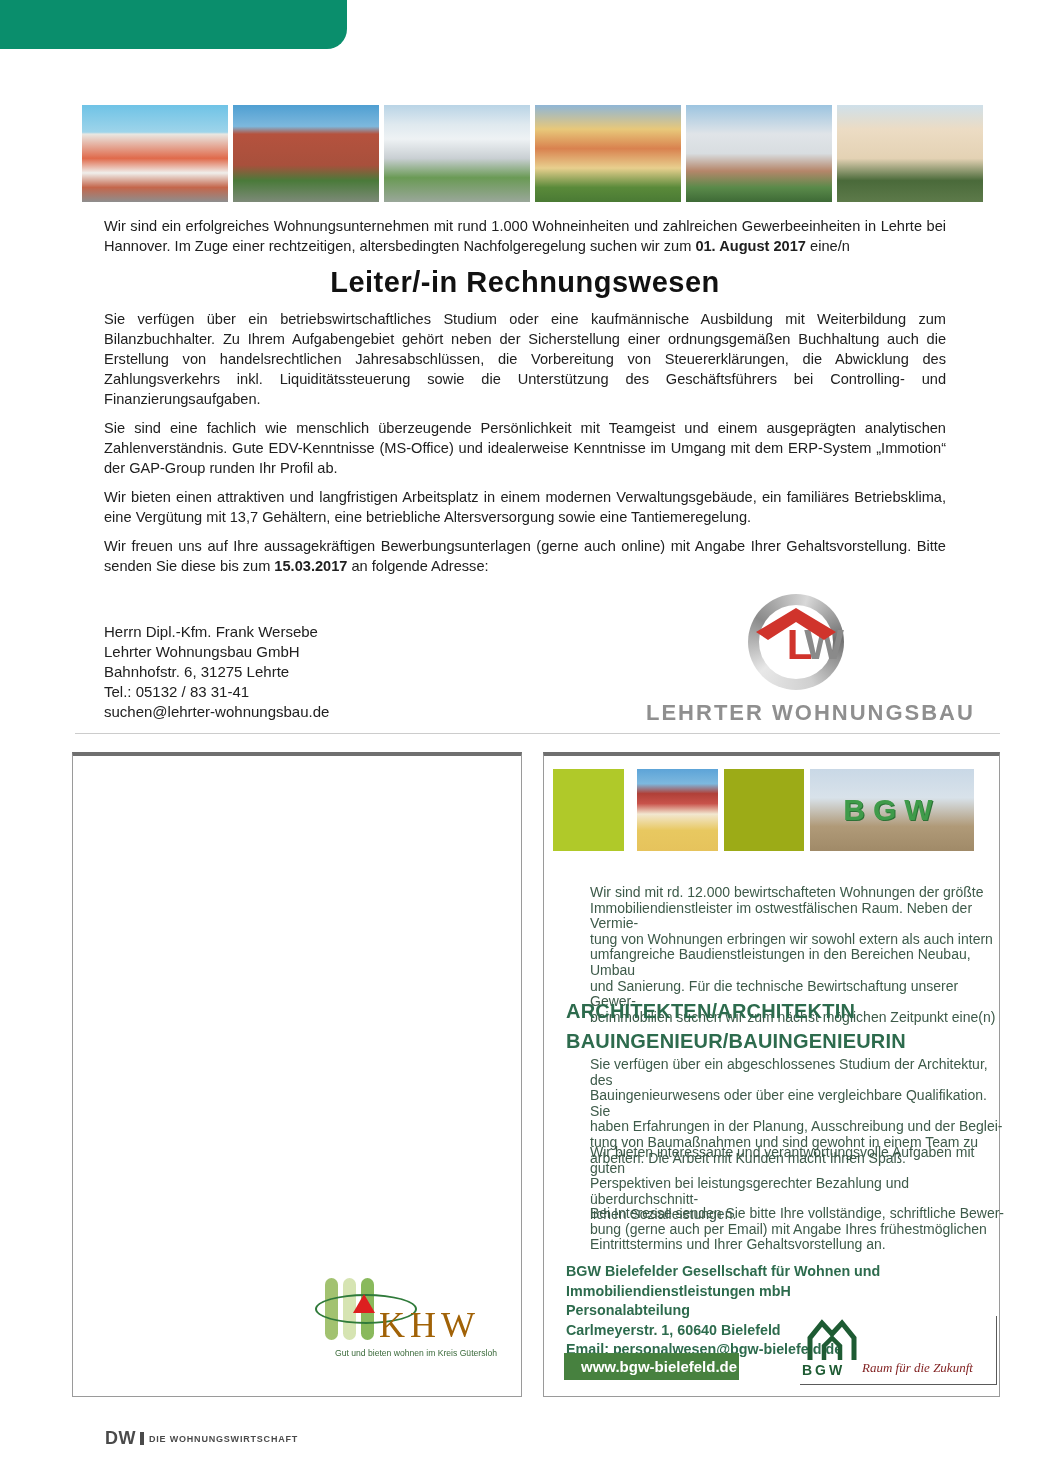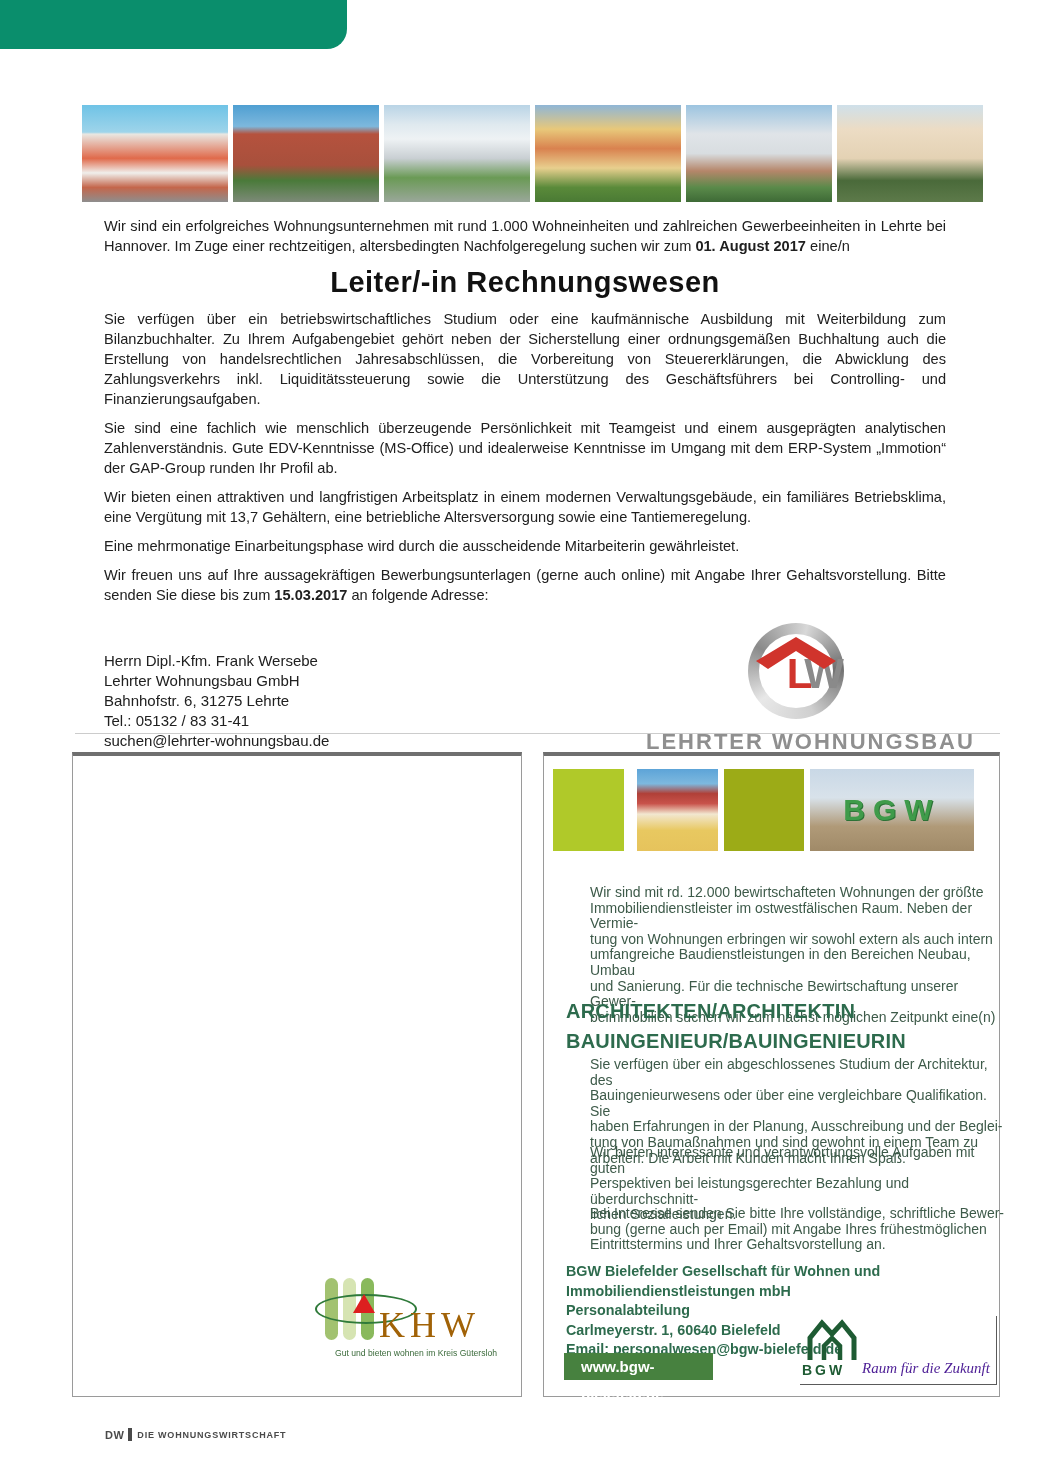--- a/index.html
+++ b/index.html
@@ -64,30 +64,30 @@
   .sq{height:82px;}
   .sq-lime{width:71px;background:#b0c929;margin-right:13px;}
   .sq-bldg{width:81px;background:linear-gradient(180deg,#5da4d8 0%,#7db8de 18%,#b04038 30%,#c8524a 42%,#f2e7d0 55%,#e8c860 75%,#e6c35c 100%);margin-right:6px;}
   .sq-olive{width:80px;background:#9cab17;margin-right:6px;}
   .sq-people{width:164px;background:linear-gradient(180deg,#c9d8e6 0%,#d8e2ea 35%,#b09a78 70%,#a08a68 100%);position:relative;}
   .sq-people-letters{position:absolute;left:0;right:0;top:24px;text-align:center;font-weight:bold;font-size:30px;letter-spacing:8px;color:#3f9b4a;text-shadow:1px 1px 0 #2c7236;}
 
   .g-text{position:absolute;left:22px;width:416px;color:#3d5a49;font-size:14px;line-height:15.6px;white-space:pre-line;margin-left:24px;}
   .g-head{position:absolute;left:22px;width:416px;color:#2d6b4d;font-weight:bold;font-size:20px;line-height:30px;white-space:pre-line;letter-spacing:0.2px;}
   .g-addr{position:absolute;left:22px;width:416px;color:#2d6b4d;font-weight:bold;font-size:14.3px;line-height:19.5px;white-space:pre-line;}
-  .url-bar{position:absolute;left:20px;top:597px;width:149px;height:27px;background:#47813f;color:#ffffff;font-weight:bold;font-size:15px;line-height:27px;padding-left:17px;box-sizing:border-box;}
+  .url-bar{position:absolute;left:20px;top:597px;width:175px;height:27px;background:#47813f;color:#ffffff;font-weight:bold;font-size:15px;line-height:27px;padding-left:17px;box-sizing:border-box;}
 
   .bgw-logo{position:absolute;left:256px;top:560px;width:196px;height:68px;border-bottom:1px solid #5a5a5a;border-right:1px solid #5a5a5a;}
   .bgw-house{position:absolute;left:6px;top:0px;}
   .bgw-name{position:absolute;left:2px;top:46px;font-weight:bold;font-size:14px;letter-spacing:3px;color:#1e5b33;}
-  .bgw-slogan{position:absolute;left:62px;top:44px;font-family:"Liberation Serif",serif;font-style:italic;font-size:15px;color:#4c1d95;white-space:nowrap;}
+  .bgw-slogan{position:absolute;left:62px;top:44px;font-family:"Liberation Serif",serif;font-style:italic;font-size:13px;color:#7f1d1d;white-space:nowrap;}
 
   
   .footer{position:absolute;left:105px;top:1428px;display:flex;align-items:center;color:#4a4a4a;}
-  .footer .dw{font-size:11px;font-weight:bold;letter-spacing:0.5px;}
+  .footer .dw{font-size:18px;font-weight:bold;letter-spacing:0.5px;}
   .footer .sep{width:4px;height:13px;background:#4a4a4a;margin:0 5px 0 4px;}
   .footer .mag{font-size:9px;font-weight:bold;letter-spacing:0.8px;}
 </style>
 </head>
 <body>
 
 <div class="page">
 
   <div class="green-banner"></div>
 
@@ -99,21 +99,20 @@
     <div class="photo ph5"></div>
     <div class="photo ph6"></div>
   </div>
 
   <div class="main-ad">
     <p><span>Wir sind ein erfolgreiches Wohnungsunternehmen mit rund 1.000 Wohneinheiten und zahlreichen Gewerbeeinheiten in Lehrte bei Hannover. Im Zuge einer rechtzeitigen, altersbedingten Nachfolgeregelung suchen wir zum </span><span class="b">01. August 2017</span><span> eine/n</span></p>
     <div class="headline">Leiter/-in Rechnungswesen</div>
     <p>Sie verfügen über ein betriebswirtschaftliches Studium oder eine kaufmännische Ausbildung mit Weiterbildung zum Bilanzbuchhalter. Zu Ihrem Aufgabengebiet gehört neben der Sicherstellung einer ordnungsgemäßen Buchhaltung auch die Erstellung von handelsrechtlichen Jahresabschlüssen, die Vorbereitung von Steuererklärungen, die Abwicklung des Zahlungsverkehrs inkl. Liquiditätssteuerung sowie die Unterstützung des Geschäftsführers bei Controlling- und Finanzierungsaufgaben.</p>
     <p>Sie sind eine fachlich wie menschlich überzeugende Persönlichkeit mit Teamgeist und einem ausgeprägten analytischen Zahlenverständnis.  Gute EDV-Kenntnisse (MS-Office) und idealerweise Kenntnisse im Umgang mit dem ERP-System „Immotion“ der GAP-Group runden Ihr Profil ab.</p>
     <p>Wir bieten einen attraktiven und langfristigen Arbeitsplatz in einem modernen Verwaltungsgebäude, ein familiäres Betriebsklima, eine Vergütung mit 13,7 Gehältern, eine betriebliche Altersversorgung sowie eine Tantiemeregelung.</p>
-    <p>Eine mehrmonatige Einarbeitungsphase wird durch die ausscheidende Mitarbeiterin gewährleistet.</p>
     <p><span>Wir freuen uns auf Ihre aussagekräftigen Bewerbungsunterlagen (gerne auch online) mit Angabe Ihrer Gehaltsvorstellung. Bitte senden Sie diese bis zum </span><span class="b">15.03.2017</span><span> an folgende Adresse:</span></p>
 
     <div class="contact-row">
       <div class="contact-block">
         <div>Herrn Dipl.-Kfm. Frank Wersebe</div>
         <div>Lehrter Wohnungsbau GmbH</div>
         <div>Bahnhofstr. 6,  31275 Lehrte</div>
         <div>Tel.: 05132 / 83 31-41</div>
         <div>suchen@lehrter-wohnungsbau.de</div>
       </div>

